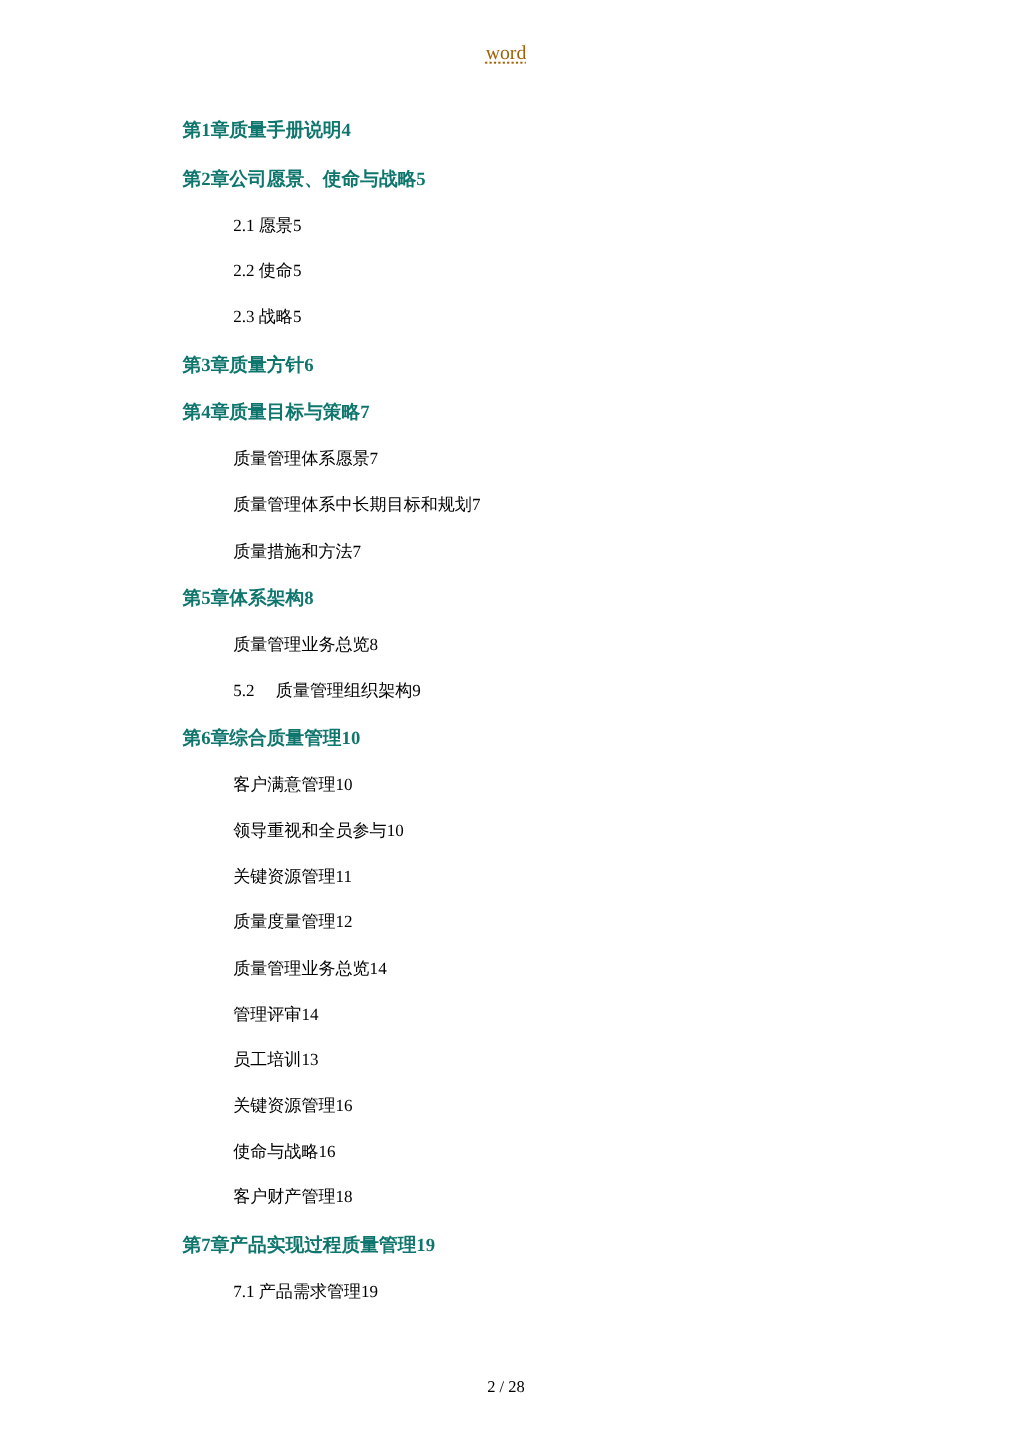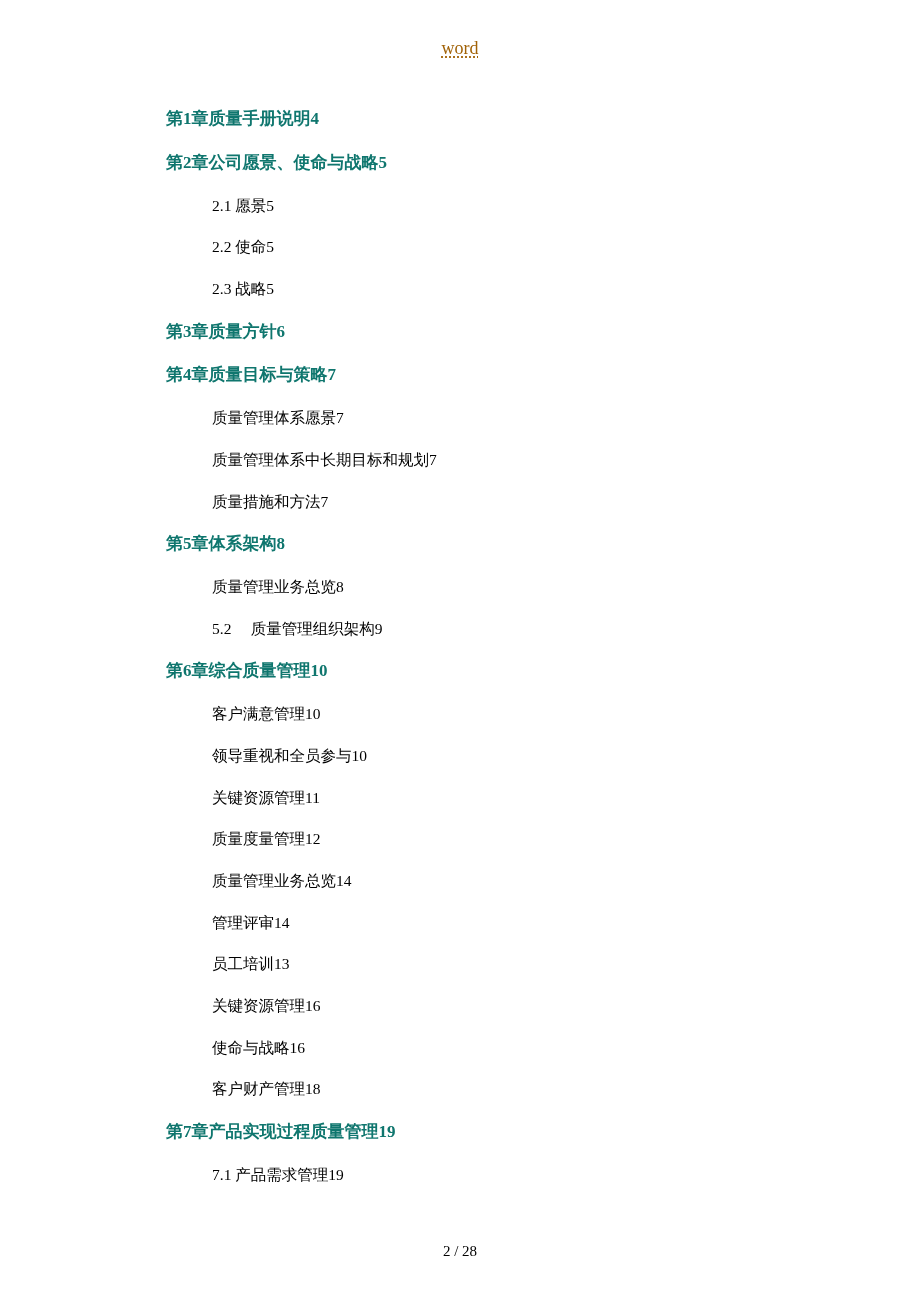--- a/index.html
+++ b/index.html
@@ -44,21 +44,21 @@
     color: #000;
     margin-left: 46px;
     margin-bottom: 20px;
     line-height: 1.4;
   }
   .toc-sub .page-num {
     font-weight: normal;
   }
   .footer {
     position: absolute;
-    bottom: 42px;
+    bottom: 32px;
     width: 100%;
     text-align: center;
     font-size: 15px;
     color: #000;
     font-family: "Times New Roman", serif;
   }
 </style>
 </head>
 <body>
 

